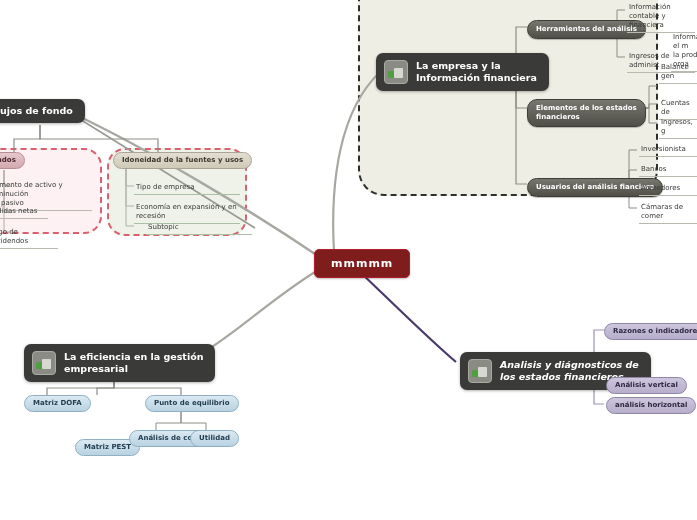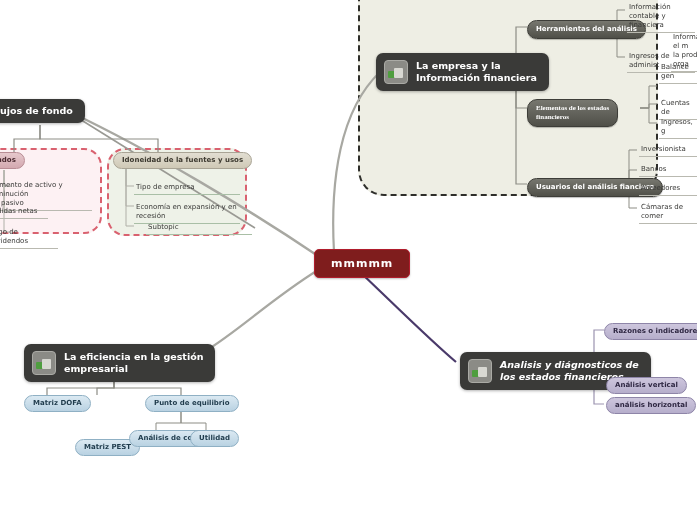--- a/index.html
+++ b/index.html
@@ -169,21 +169,21 @@
 Información financiera</span>
   </div>
 
   <div class="node cap-grey" style="left:527px;top:20px;">Herramientas del análisis</div>
   <div class="node leaf" style="left:627px;top:2px;width:68px;">Información contable y
 financiera</div>
   <div class="node leaf" style="left:627px;top:32px;width:68px;margin-left:44px;">Información sobre el m
 la producción y la orga</div>
   <div class="node leaf" style="left:627px;top:51px;width:68px;">Ingresos de administ</div>
 
-  <div class="node cap-grey" style="left:527px;top:99px;font-family:Liberation Serif, serif;">Elementos de los estados
+  <div class="node cap-grey" style="left:527px;top:99px;">Elementos de los estados
 financieros</div>
   <div class="node leaf" style="left:659px;top:62px;width:38px;">Balance gen</div>
   <div class="node leaf" style="left:659px;top:98px;width:38px;">Cuentas de</div>
   <div class="node leaf" style="left:659px;top:117px;width:38px;">Ingresos, g</div>
 
   <div class="node cap-grey" style="left:527px;top:178px;">Usuarios del análisis fianciero</div>
   <div class="node leaf" style="left:639px;top:144px;width:58px;">Inversionista</div>
   <div class="node leaf" style="left:639px;top:164px;width:58px;">Bancos</div>
   <div class="node leaf" style="left:639px;top:183px;width:58px;">Acreedores</div>
   <div class="node leaf" style="left:639px;top:202px;width:58px;">Cámaras de comer</div>

